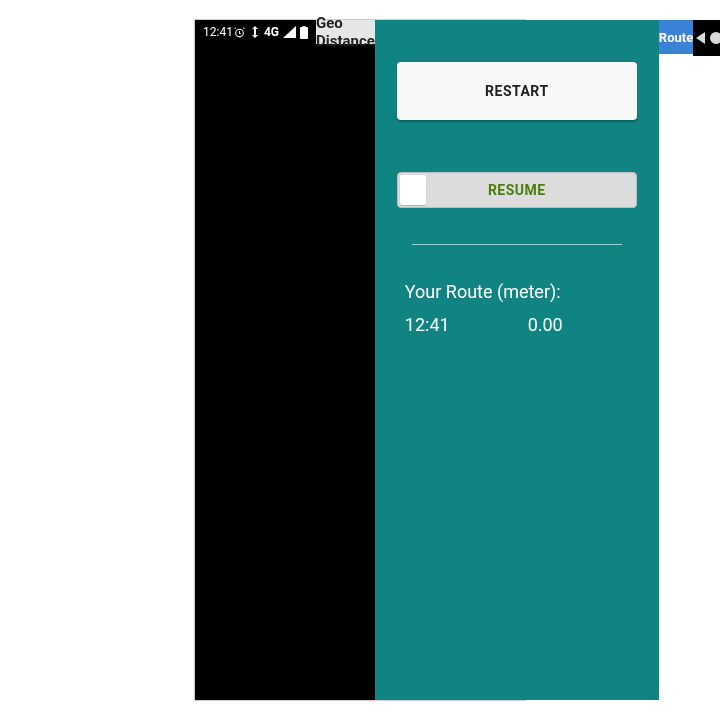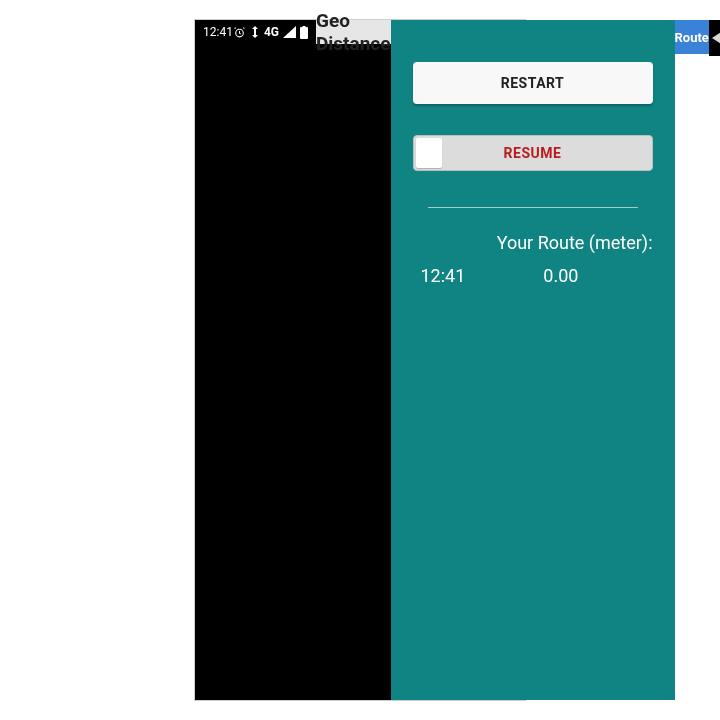--- a/index.html
+++ b/index.html
@@ -31,57 +31,57 @@
     padding: 0 8px;
     font-size: 12px;
   }
   .status-icons { display: flex; align-items: center; gap: 4px; }
   .status-icons svg { display: block; }
   .titlebar {
     height: 24px;
     background: #e6e6e6;
     color: #222;
     font-weight: bold;
-    font-size: 19px;
+    font-size: 15px;
     display: flex;
     align-items: center;
     justify-content: center;
   }
   .content {
     flex: 1;
     background: #0f8482;
     padding: 24px 22px 0 22px;
     display: flex;
     flex-direction: column;
     align-items: stretch;
   }
   .btn {
     width: 240px;
     margin: 0 auto;
-    height: 42px;
+    height: 58px;
     border-radius: 4px;
     font-weight: bold;
     letter-spacing: 0.5px;
     font-size: 14px;
     display: flex;
     align-items: center;
     justify-content: center;
     cursor: pointer;
   }
   .btn-restart {
     background: #f8f8f8;
     color: #222;
     box-shadow: 0 2px 2px rgba(0,0,0,0.25);
     margin-top: 18px;
   }
   .btn-resume {
     background: #dcdcdc;
-    color: #b91c1c;
+    color: #4d7c0f;
     border: 1px solid #bdbdbd;
-    margin-top: 31px;
+    margin-top: 52px;
     position: relative;
     height: 36px;
   }
   .toggle-thumb {
     position: absolute;
     left: 2px;
     top: 2px;
     width: 26px;
     height: 30px;
     background: #fff;
@@ -90,23 +90,22 @@
   }
   .divider {
     width: 210px;
     height: 1px;
     background: rgba(255,255,255,0.6);
     margin: 36px auto 0 auto;
   }
   .route-label {
     color: #fff;
     font-size: 18px;
-    margin-top: 24px;
+    margin-top: 36px;
     padding-left: 8px;
-    text-align: right;
   }
   .route-row {
     display: flex;
     color: #fff;
     font-size: 18px;
     margin-top: 12px;
     padding-left: 8px;
     gap: 78px;
   }
   .tabbar {

